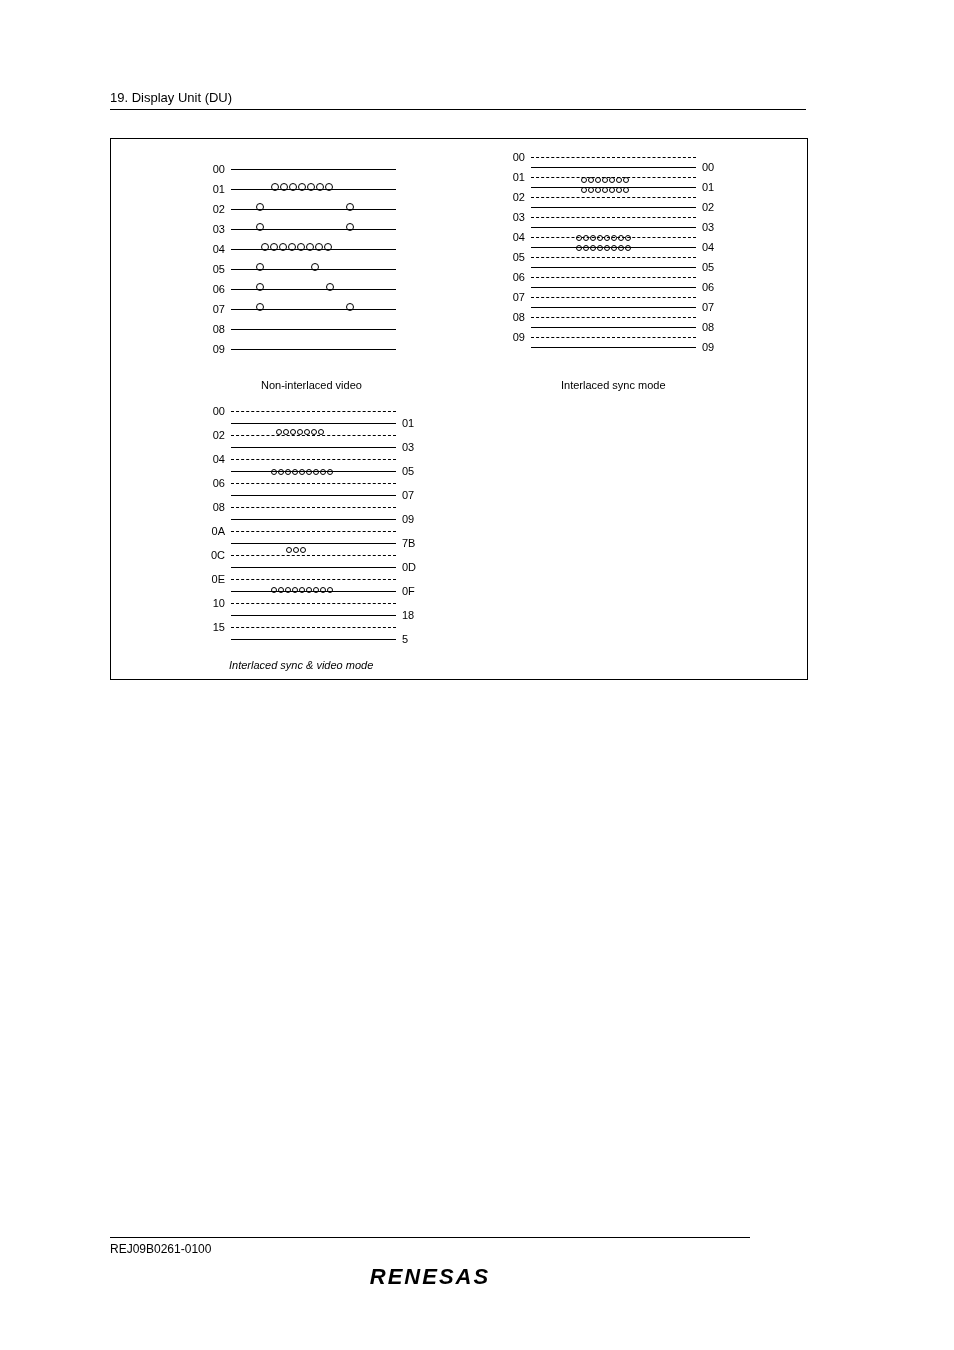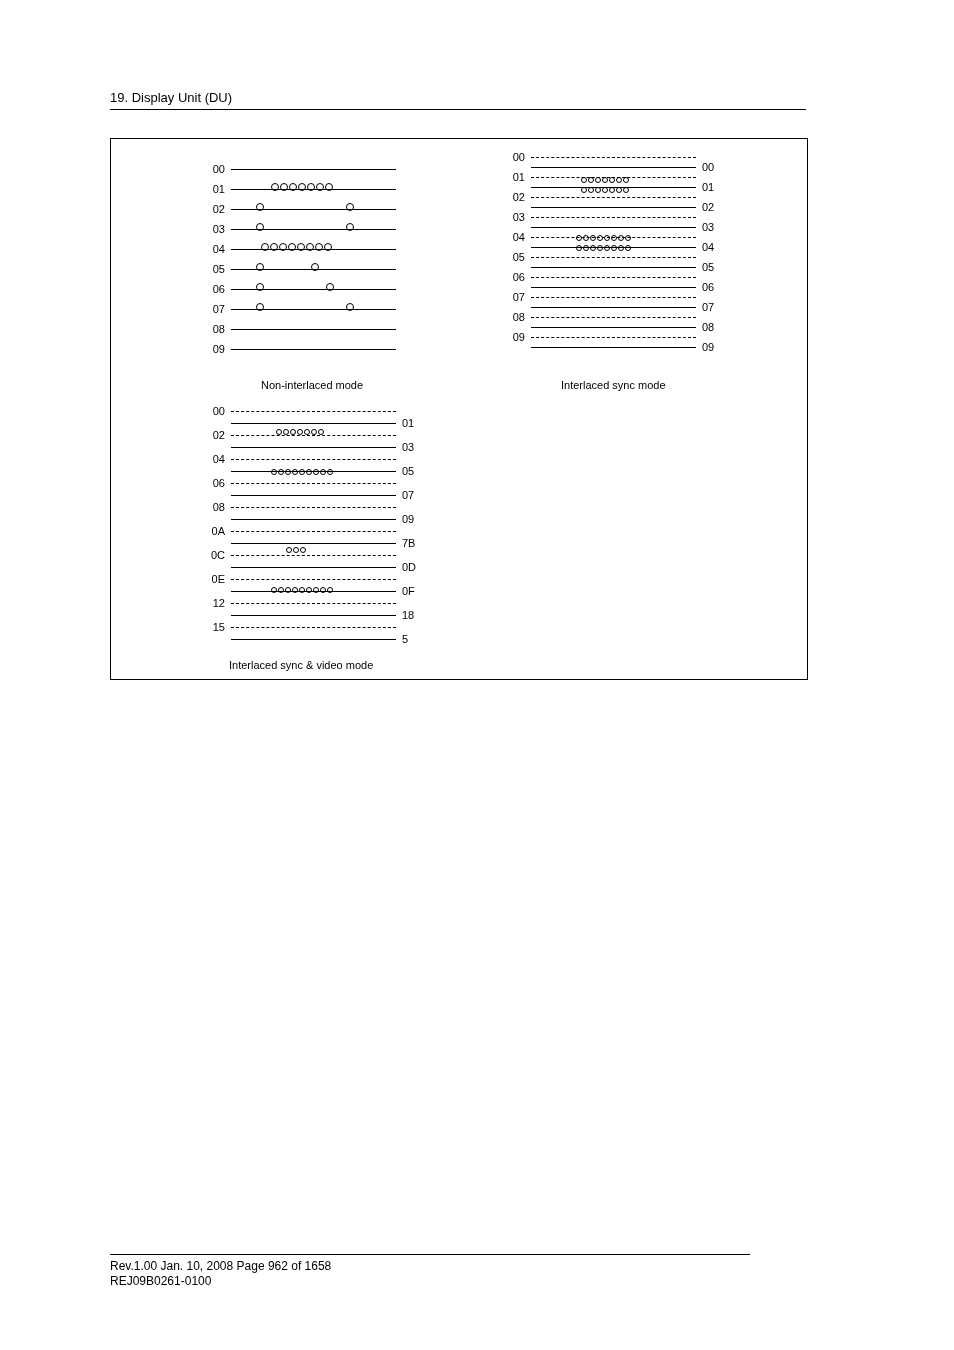--- a/index.html
+++ b/index.html
@@ -219,21 +219,21 @@
         </div>
         <div class="row" style="top: 160px;">
           <div class="solid-line"></div>
           <span class="lbl-left">08</span>
         </div>
         <div class="row" style="top: 180px;">
           <div class="solid-line"></div>
           <span class="lbl-left">09</span>
         </div>
       </div>
-    <div class="caption" style="left:150px; top:240px;">Non-interlaced mode</div>
+    <div class="caption" style="left:150px; top:240px;">Non-interlaced video</div>
 
     <div class="panel" id="panel-is" style="left:420px; top:18px; width:165px;">
       <div class="circles" style="top:20px; left:50px;">
           <span class="circle sm"></span>
           <span class="circle sm"></span>
           <span class="circle sm"></span>
           <span class="circle sm"></span>
           <span class="circle sm"></span>
           <span class="circle sm"></span>
           <span class="circle sm"></span>
@@ -446,39 +446,39 @@
         <div class="row" style="top: 168px;">
           <div class="dash-line"></div>
           <span class="lbl-left">0E</span>
         </div>
         <div class="row" style="top: 180px;">
           <div class="solid-line"></div>
           <span class="lbl-right">0F</span>
         </div>
         <div class="row" style="top: 192px;">
           <div class="dash-line"></div>
-          <span class="lbl-left">12</span>
+          <span class="lbl-left">10</span>
         </div>
         <div class="row" style="top: 204px;">
           <div class="solid-line"></div>
           <span class="lbl-right">18</span>
         </div>
         <div class="row" style="top: 216px;">
           <div class="dash-line"></div>
           <span class="lbl-left">15</span>
         </div>
         <div class="row" style="top: 228px;">
           <div class="solid-line"></div>
           <span class="lbl-right">5</span>
         </div>
       </div>
-    <div class="caption" style="left:118px; top:520px;">Interlaced sync &amp; video mode</div>
+    <div class="caption" style="left:118px; top:520px;font-style:italic;">Interlaced sync &amp; video mode</div>
 
 
   </div>
 
 
   <div class="footer">
     <hr class="hr2">
-    <div class="footer-text">Rev.1.00  Jan. 10, 2008  Page 962 of 1658</div>
     <div class="footer-text">REJ09B0261-0100</div>
+    <div class="renesas">RENESAS</div>
   </div>
 </div>
 
 </body></html>

